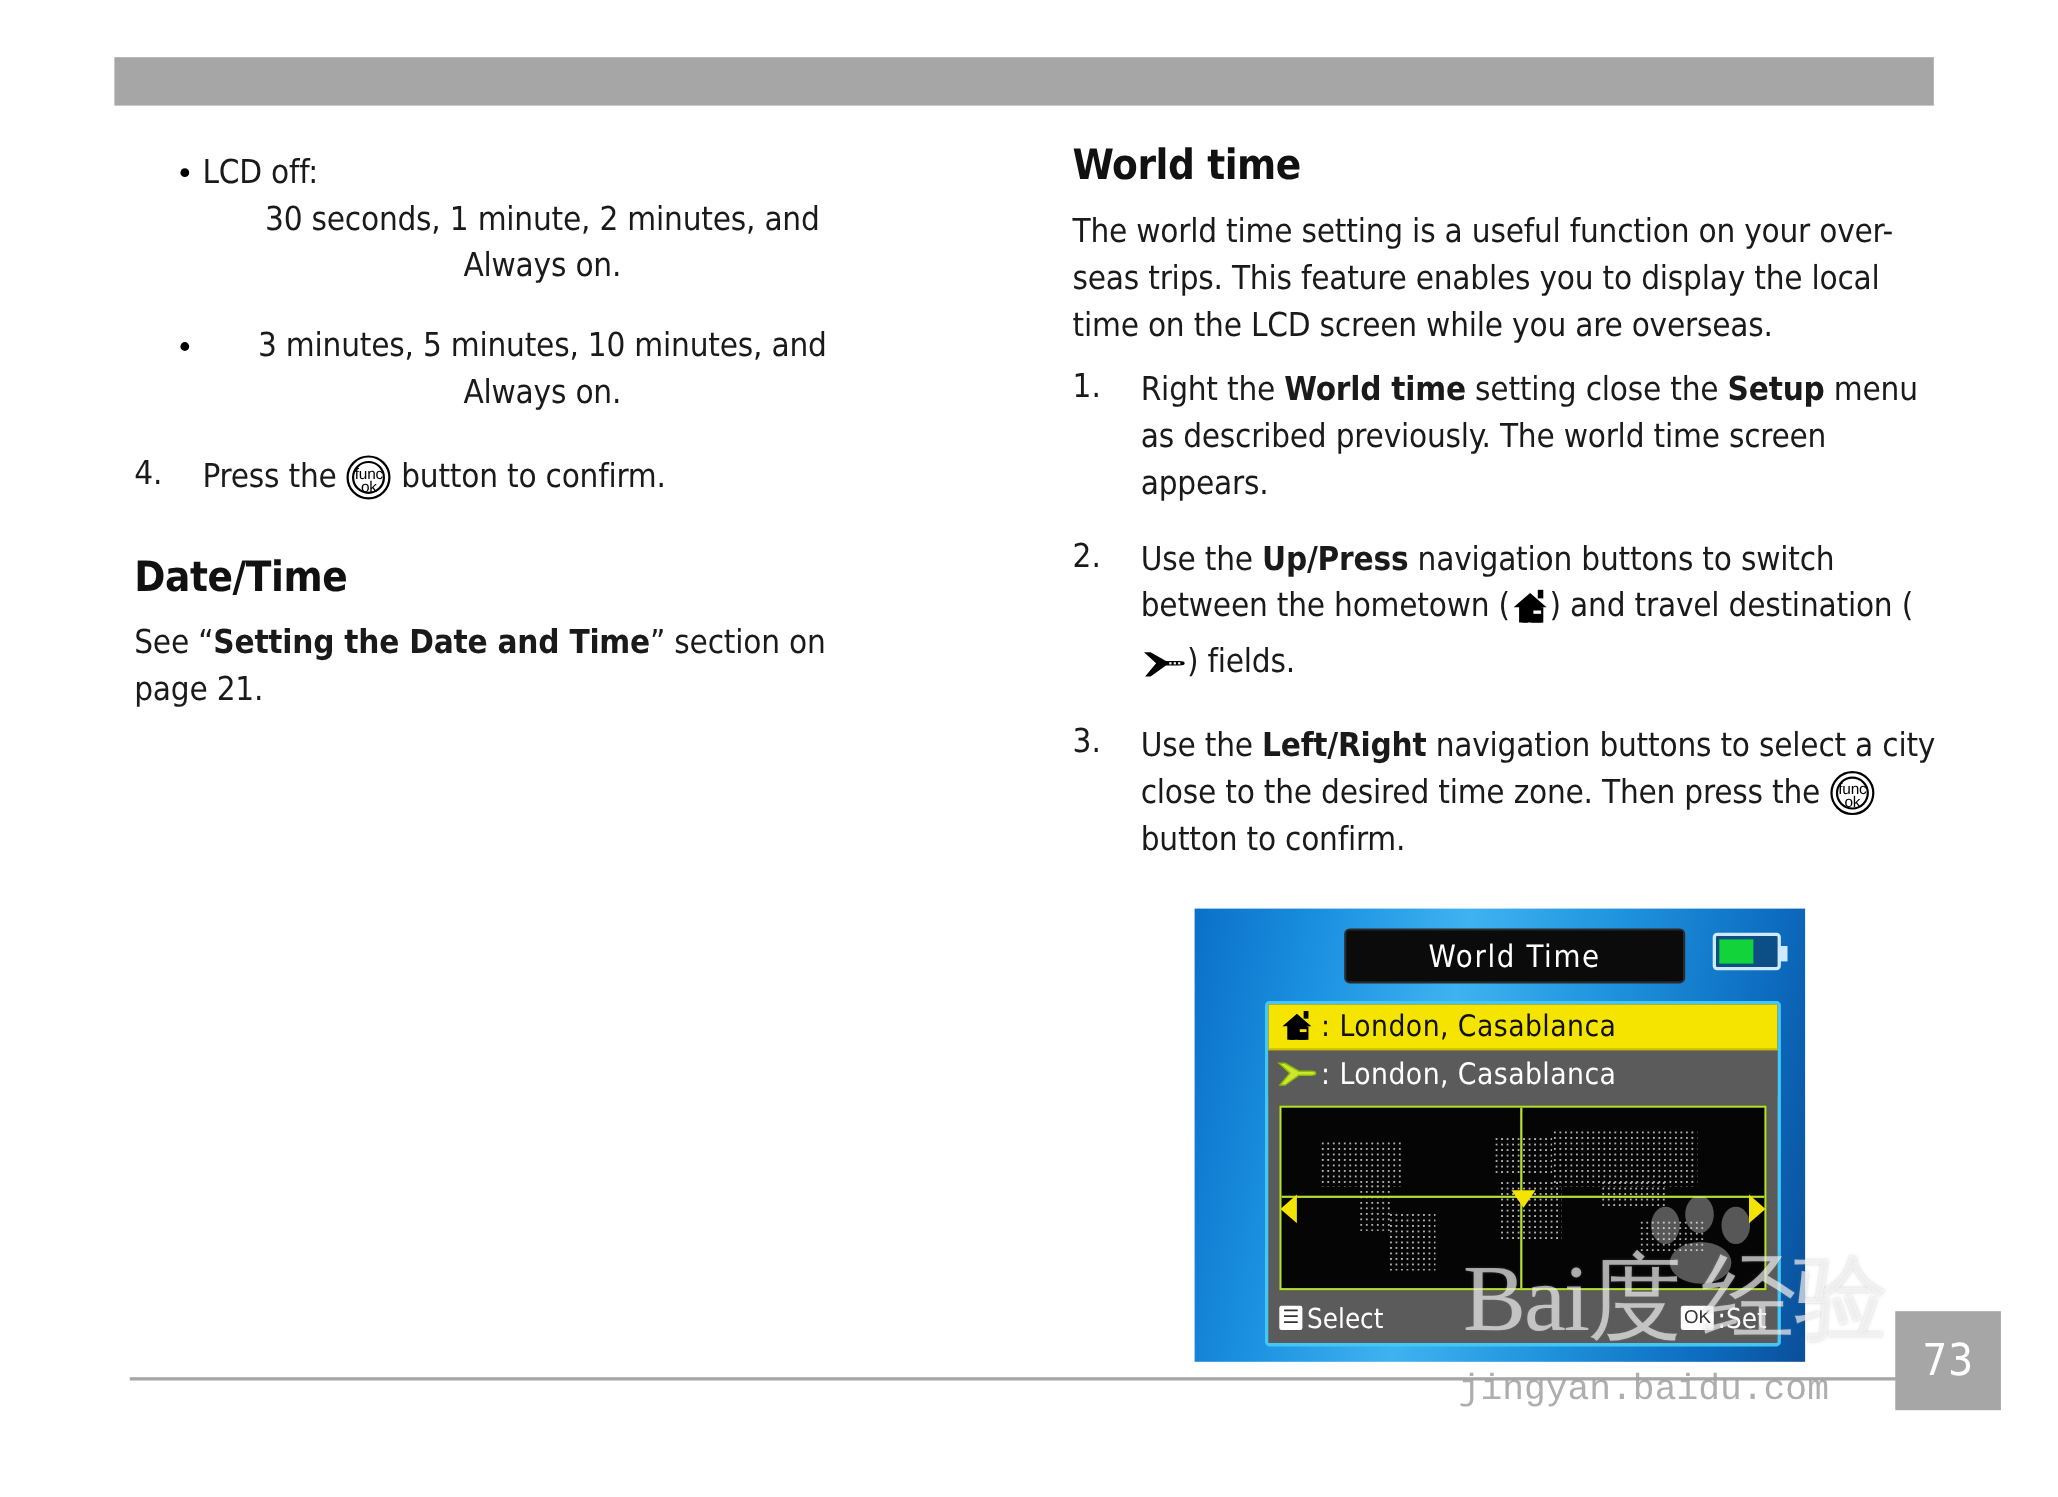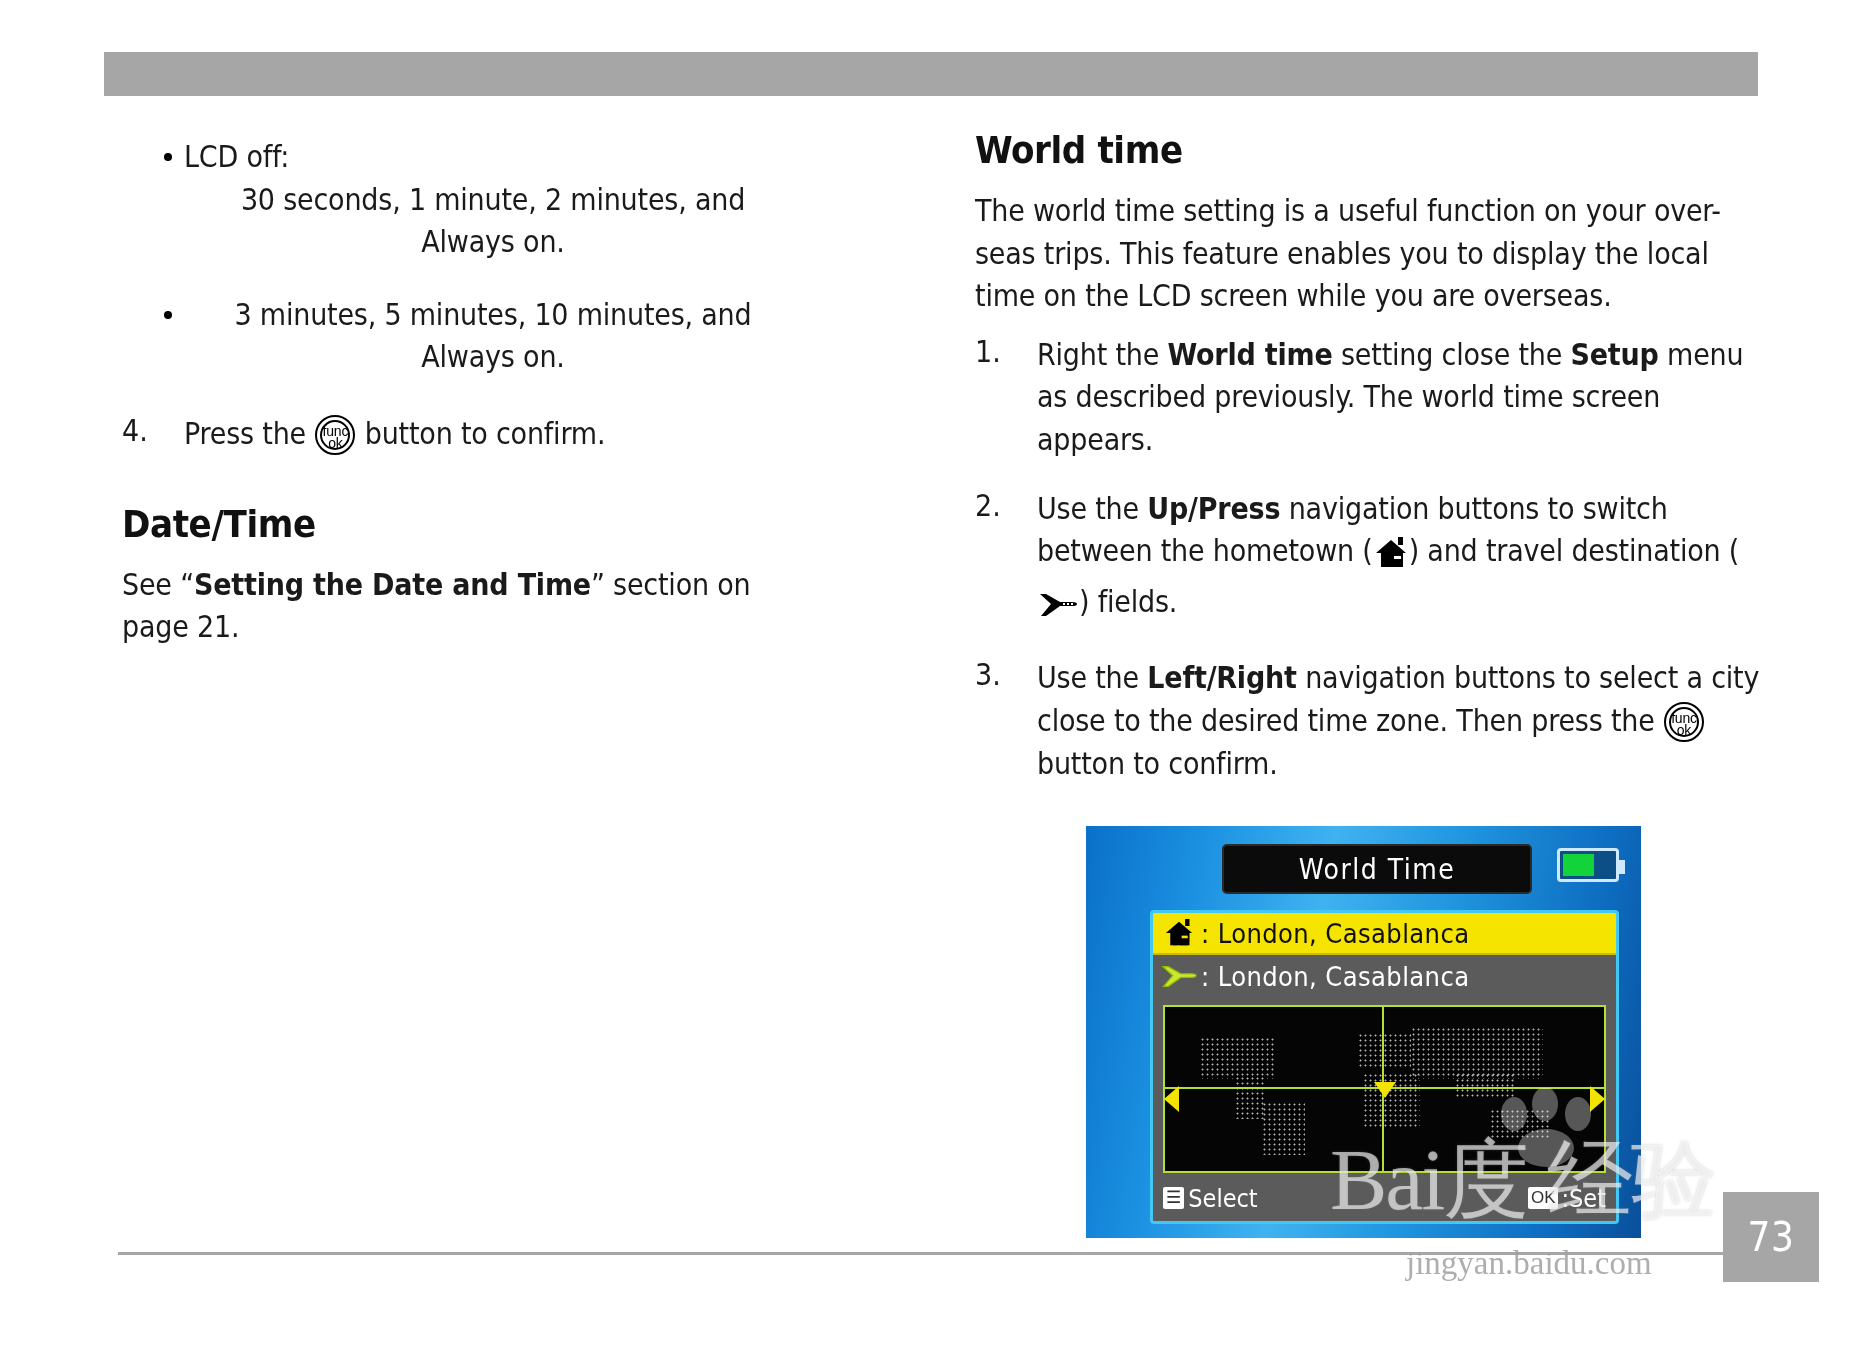--- a/index.html
+++ b/index.html
@@ -310,24 +310,24 @@
   }
   .wm-paw {
     position: absolute;
     left: 1490px; top: 1088px;
     width: 120px; height: 80px;
     pointer-events: none;
     opacity: 0.6;
   }
   .wm-url {
     position: absolute;
-    left: 1406px; top: 1245px;
+    left: 1326px; top: 1245px;
     font-size: 33px;
     color: rgba(160,160,160,0.85);
-    font-family: Liberation Serif, serif;
+    font-family: Liberation Mono, monospace;
     pointer-events: none;
     white-space: nowrap;
   }
 </style>
 </head>
 <body>
 
 <div class="header-bar"></div>
 <div class="footer-rule"></div>
 <div class="page-number-box">73</div>

